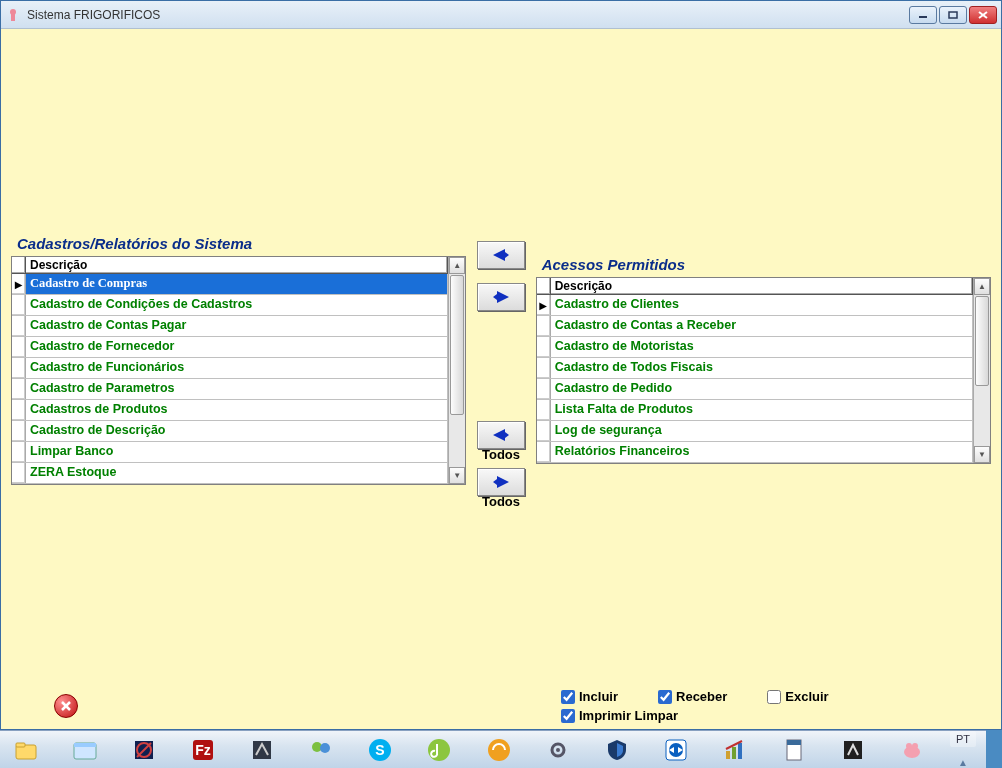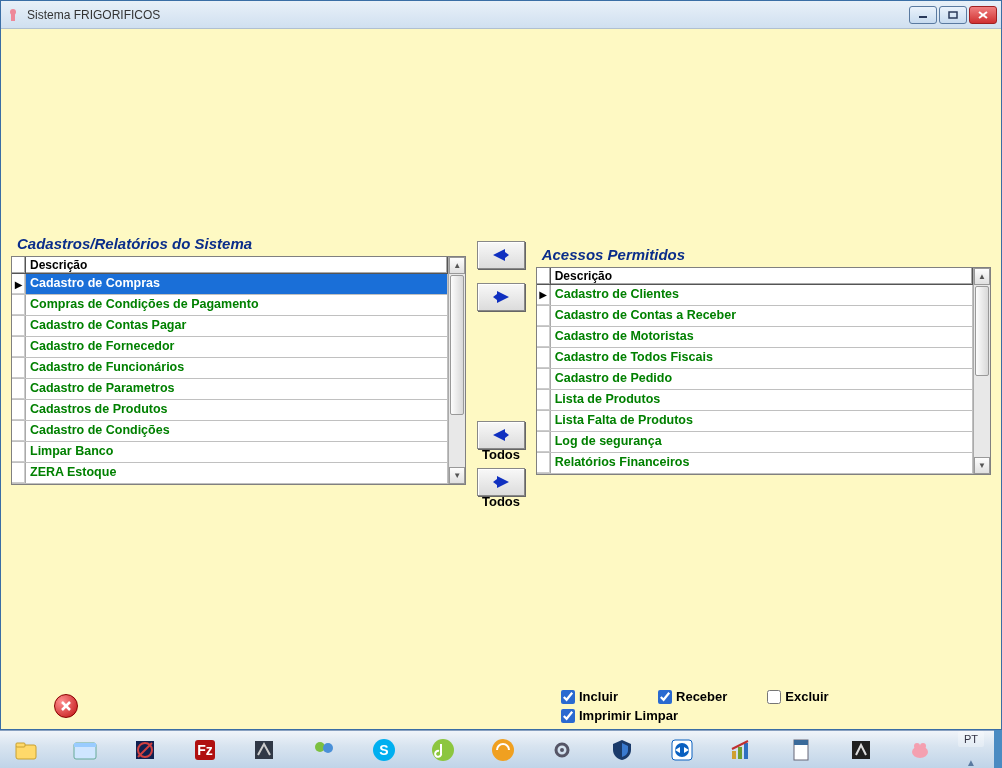--- a/index.html
+++ b/index.html
@@ -132,20 +132,21 @@
     color:#008000;
     font-weight:bold;
     font-size:12.5px;
     border-right:1px solid #c0c0c0;
     white-space:nowrap;
     overflow:hidden;
   }
   .grid-row.selected .row-label {
     background:#1a6fd8;
     color:#fff;
+    font-family:Liberation Serif, serif;
   }
   .vscroll {
     width:17px;
     background:#e8e8e8;
     border-left:1px solid #aaa;
     position:relative;
   }
   .vscroll .up, .vscroll .down {
     position:absolute;left:0;right:0;
     height:17px;
@@ -213,21 +214,21 @@
     flex-wrap:wrap;
     gap: 4px 40px;
     width:420px;
   }
   .cb {
     display:flex;align-items:center;gap:4px;
     font-weight:bold;font-size:13px;color:#000;
   }
   .cb input { width:14px;height:14px; accent-color:#2a6ad0;}
   .taskbar {
-    position:absolute; left:0;right:8px;bottom:0;
+    position:absolute; left:0;right:16px;bottom:0;
     height:38px;
     background:linear-gradient(#f0f4f9,#d8e4f0 40%,#c0d4e8);
     border-top:1px solid #88a0c0;
     display:flex;
     align-items:center;
     padding:0 4px;
     gap:16px;
   }
   .task-icon {
     width:54px;height:34px;
@@ -292,21 +293,21 @@
               <div class="gh-marker"></div>
               <div class="gh-label">Descrição</div>
             </div>
             <div class="grid-body" id="left-grid-body">
                 <div class="grid-row selected">
                   <div class="row-marker">▶</div>
                   <div class="row-label">Cadastro de Compras</div>
                 </div>
                 <div class="grid-row">
                   <div class="row-marker"></div>
-                  <div class="row-label">Compras de Condições de Pagamento</div>
+                  <div class="row-label">Cadastro de Condições de Cadastros</div>
                 </div>
                 <div class="grid-row">
                   <div class="row-marker"></div>
                   <div class="row-label">Cadastro de Contas Pagar</div>
                 </div>
                 <div class="grid-row">
                   <div class="row-marker"></div>
                   <div class="row-label">Cadastro de Fornecedor</div>
                 </div>
                 <div class="grid-row">
@@ -316,21 +317,21 @@
                 <div class="grid-row">
                   <div class="row-marker"></div>
                   <div class="row-label">Cadastro de Parametros</div>
                 </div>
                 <div class="grid-row">
                   <div class="row-marker"></div>
                   <div class="row-label">Cadastros de Produtos</div>
                 </div>
                 <div class="grid-row">
                   <div class="row-marker"></div>
-                  <div class="row-label">Cadastro de Condições</div>
+                  <div class="row-label">Cadastro de Descrição</div>
                 </div>
                 <div class="grid-row">
                   <div class="row-marker"></div>
                   <div class="row-label">Limpar Banco</div>
                 </div>
                 <div class="grid-row">
                   <div class="row-marker"></div>
                   <div class="row-label">ZERA Estoque</div>
                 </div>
               </div>
@@ -391,24 +392,20 @@
                   <div class="row-marker"></div>
                   <div class="row-label">Cadastro de Motoristas</div>
                 </div>
                 <div class="grid-row">
                   <div class="row-marker"></div>
                   <div class="row-label">Cadastro de Todos Fiscais</div>
                 </div>
                 <div class="grid-row">
                   <div class="row-marker"></div>
                   <div class="row-label">Cadastro de Pedido</div>
-                </div>
-                <div class="grid-row">
-                  <div class="row-marker"></div>
-                  <div class="row-label">Lista de Produtos</div>
                 </div>
                 <div class="grid-row">
                   <div class="row-marker"></div>
                   <div class="row-label">Lista Falta de Produtos</div>
                 </div>
                 <div class="grid-row">
                   <div class="row-marker"></div>
                   <div class="row-label">Log de segurança</div>
                 </div>
                 <div class="grid-row">

